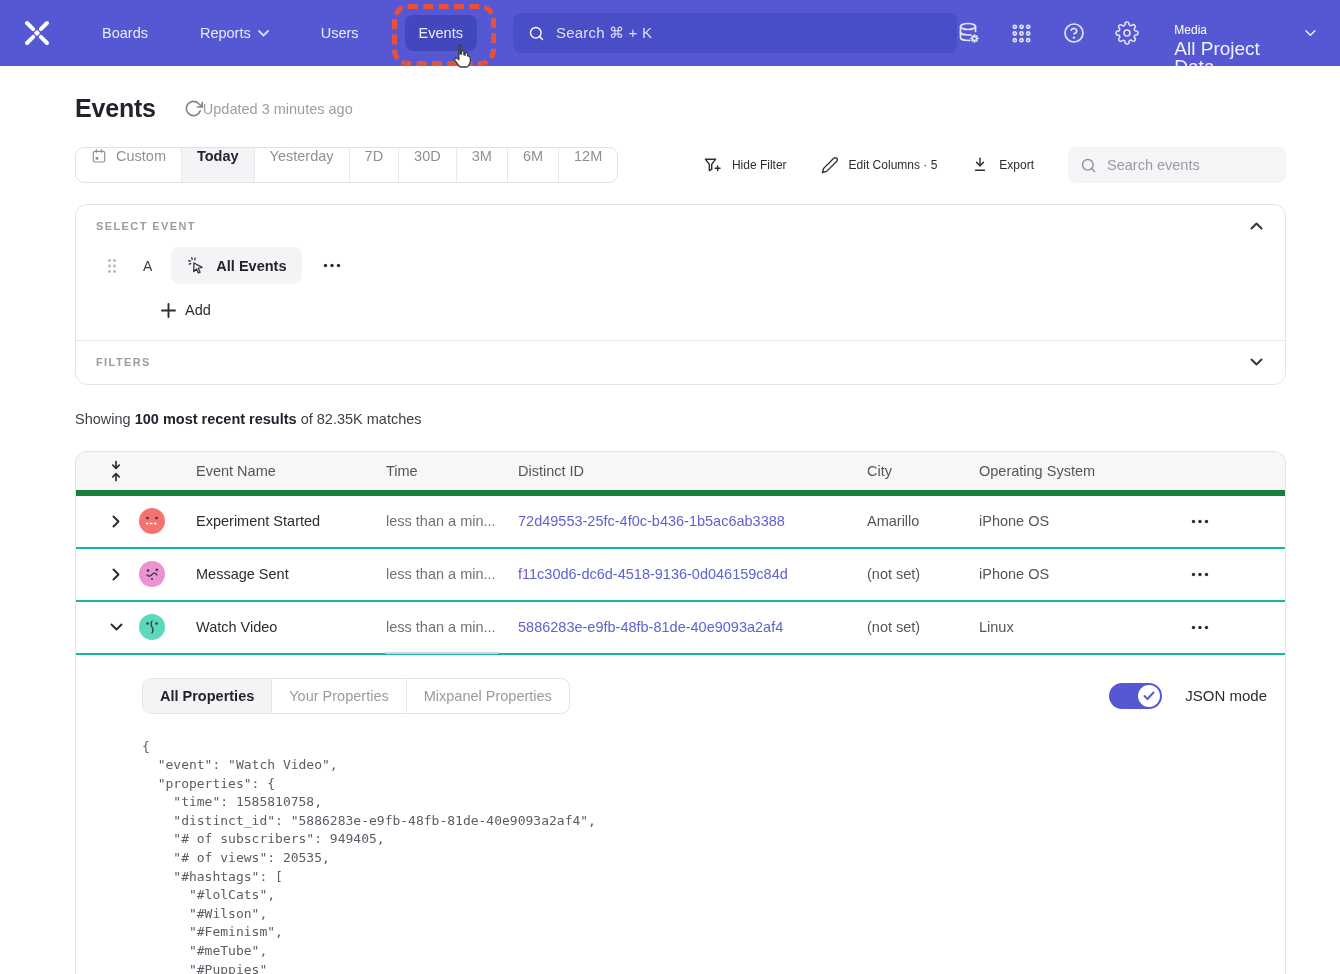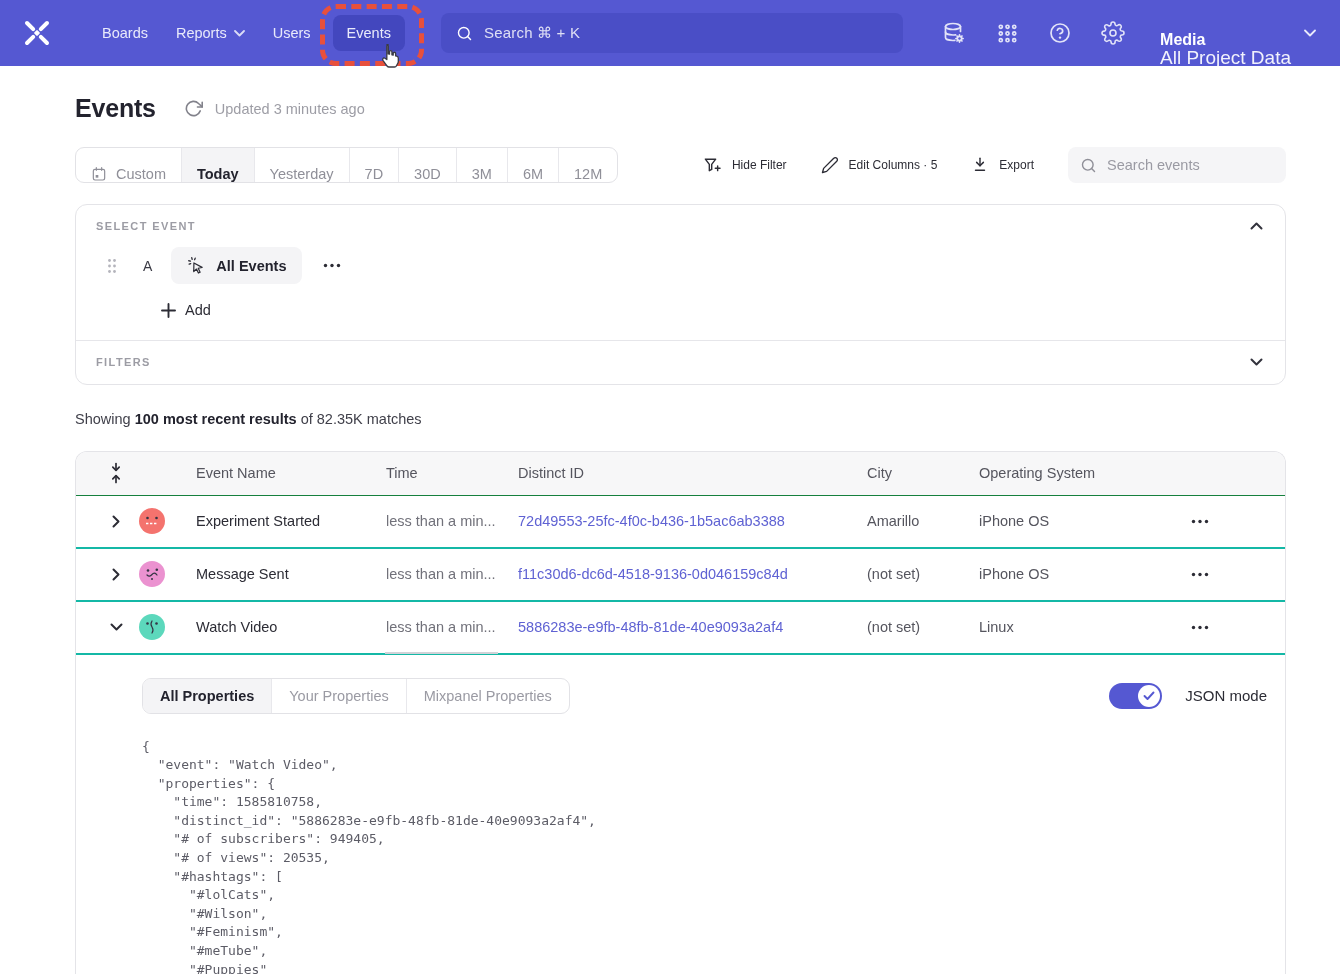--- a/index.html
+++ b/index.html
@@ -3,53 +3,53 @@
 <meta charset="utf-8">
 <style>
   * { margin:0; padding:0; box-sizing:border-box; }
   html,body { width:1340px; height:974px; overflow:hidden; background:#fff;
     font-family:"Liberation Sans", sans-serif; color:#2c2c35; }
 
   
   .navbar { height:66px; background:#5558d2; display:flex; align-items:center;
     padding:0 24px 0 22px; position:relative; }
   .logo { width:30px; height:30px; margin-right:36px; flex:0 0 auto; }
-  .nav-items { display:flex; align-items:center; gap:0; }
+  .nav-items { display:flex; align-items:center; gap:24px; }
   .nav-item { color:#e9eafb; font-size:14.5px; font-weight:500; padding:10px 14px;
     border-radius:8px; display:flex; align-items:center; gap:7px; cursor:pointer; }
   .nav-item.active { background:#4347be; }
   .nav-item svg { opacity:.9; }
   .events-wrap { position:relative; margin-left:8px; }
   .annotation-box { position:absolute; left:-13px; top:-11px; width:104px; height:62px;
     border:5px dashed #e8503c; border-radius:16px; pointer-events:none; z-index:5; }
   .cursor-glyph { position:absolute; left:46px; top:28px; z-index:6; pointer-events:none; }
 
   .nav-search { margin-left:36px; width:462px; height:40px; background:#4a4ec6;
     border-radius:8px; display:flex; align-items:center; gap:11px; padding:0 15px;
     cursor:text; }
   .nav-search .ph { color:rgba(255,255,255,.82); font-size:15px; letter-spacing:.2px; }
 
   .nav-right { margin-left:auto; display:flex; align-items:center; gap:29px; }
   .nav-icon { width:24px; height:24px; display:flex; align-items:center; justify-content:center; cursor:pointer; }
   .project { display:flex; align-items:center; gap:13px; cursor:pointer; margin-left:6px; }
-  .project .pname { color:#fff; font-size:16px; font-weight:700; line-height:19px;margin-top:31px; }
+  .project .pname { color:#fff; font-size:12px; font-weight:400; line-height:19px;margin-top:31px; }
   .project .pscope { color:rgba(255,255,255,.92); font-size:19px; line-height:18px; }
 
   
   .main { padding:0 54px 0 75px; }
 
   .title-row { margin-top:28px; display:flex; align-items:center; }
   .page-title { font-size:25px; font-weight:700; color:#23232e; letter-spacing:-.2px; }
   .refresh-btn { margin-left:28px; cursor:pointer; display:flex; }
-  .updated { margin-left:12px; font-size:14.5px; color:#9d9da5; }
+  .updated { font-size:14.5px; color:#9d9da5; }
 
   .controls-row { margin-top:24px; display:flex; justify-content:space-between; align-items:center; }
   .segmented { display:inline-flex; border:1px solid #e2e2e6; border-radius:9px;
     overflow:hidden; height:36px; background:#fff; }
-  .seg { padding:0 15px; display:flex; align-items:flex-end; gap:9px; font-size:14.5px;
+  .seg { padding:0 15px; display:flex; align-items:flex-start; gap:9px; font-size:14.5px;
     color:#8f8f98; border-right:1px solid #e8e8ec; cursor:pointer; white-space:nowrap; }
   .seg:last-child { border-right:none; }
   .seg.selected { background:#f4f4f6; color:#23232e; font-weight:700; }
 
   .right-tools { display:flex; align-items:center; gap:34px; }
   .tool-btn { display:flex; align-items:center; gap:10px; font-size:12px;
     font-weight:500; color:#2c2c35; cursor:pointer; white-space:nowrap; }
   .search-events { width:218px; height:36px; background:#f5f5f7; border-radius:8px;
     display:flex; align-items:center; gap:10px; padding:0 12px; cursor:text; }
   .search-events .ph { color:#9a9aa3; font-size:14.5px; }
@@ -73,21 +73,21 @@
   .filters-section { padding:15px 20px 16px; display:flex; justify-content:space-between; align-items:center; }
 
   .showing { margin-top:26px; font-size:14.5px; color:#3f3f49; }
   .showing b { font-weight:700; color:#23232e; }
 
   
   .table-card { margin-top:24px; border:1px solid #e4e4e8; border-bottom:none;
     border-radius:12px 12px 0 0; overflow:hidden; }
   .t-grid { display:grid; grid-template-columns:40px 60px 190px 132px 349px 112px 190px 118px;
     align-items:center; padding-left:20px; }
-  .t-header { height:44px; background:#f7f7f8; border-bottom:1px solid #15803d;
+  .t-header { height:44px; background:#f7f7f8; border-bottom:6px solid #15803d;
     font-size:14.5px; font-weight:500; color:#55555e; }
   .t-row { height:53px; border-bottom:2px solid #14b8a6; font-size:14.5px; position:relative; }
   .expander { display:flex; justify-content:center; cursor:pointer; }
   .avatar { width:26px; height:26px; border-radius:50%; margin-left:3px;
     display:flex; align-items:center; justify-content:center; }
   .cell-event { color:#2c2c35; }
   .cell-time { color:#71717a; }
   .cell-link { color:#5f62d3; cursor:pointer; }
   .cell-dim { color:#55555e; }
   .row-more { display:flex; padding-left:22px; cursor:pointer; }

